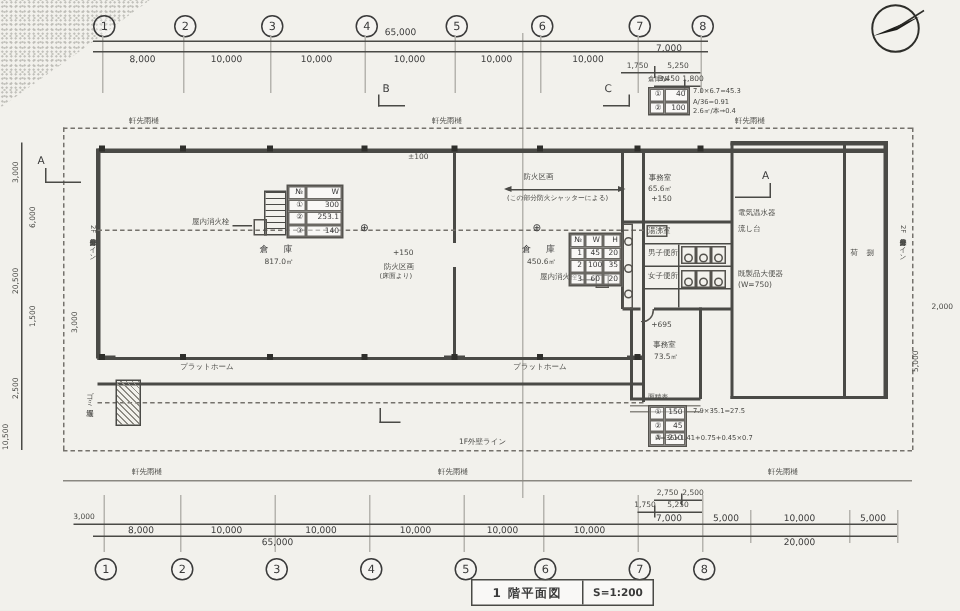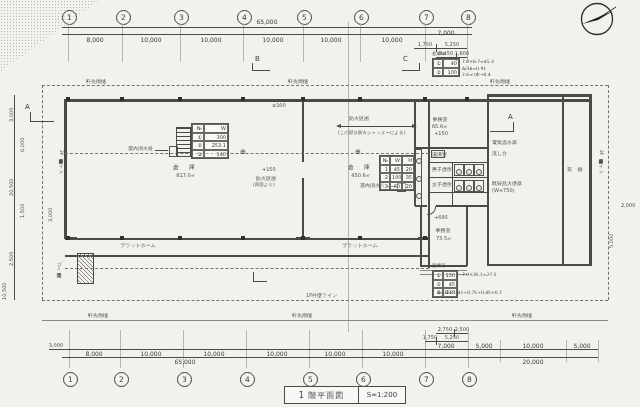--- a/index.html
+++ b/index.html
@@ -352,17 +352,17 @@
   <div class="bub" style="left:356px;top:372px;">
       <span>6</span>
     </div>
   <div class="bub" style="left:419px;top:372px;">
       <span>7</span>
     </div>
   <div class="bub" style="left:462px;top:372px;">
       <span>8</span>
     </div>
 
-  <div class="box" style="left:284px;top:386px;width:120px;height:16px;display:flex;background:rgba(255,255,255,.5);">
+  <div class="box" style="left:314px;top:386px;width:120px;height:16px;display:flex;background:rgba(255,255,255,.5);font-weight:bold;">
     <div style="flex:1;display:flex;align-items:center;justify-content:center;font-size:8px;letter-spacing:1px;border-right:1px solid #4a4a46;">1 階平面図</div>
     <div style="width:46px;display:flex;align-items:center;justify-content:center;font-size:7px;">S=1:200</div>
   </div>
 </div>
 
 </body></html>

